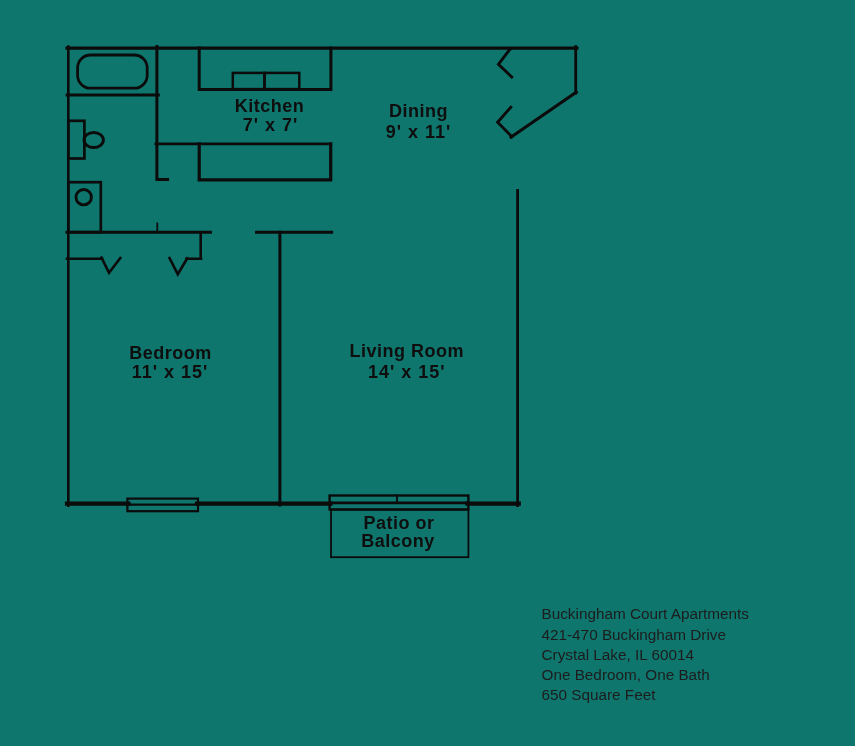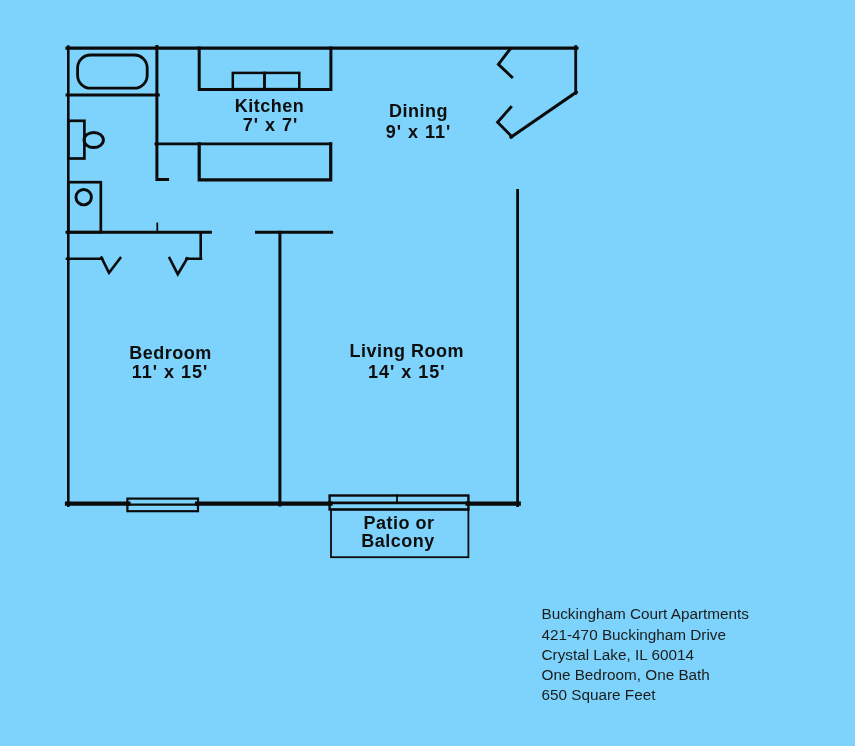--- a/index.html
+++ b/index.html
@@ -1,16 +1,16 @@
 <!DOCTYPE html>
 <html><head>
 <meta charset="utf-8">
 <style>
   html,body{margin:0;padding:0;background:#ffffff;}
-  .page{width:855px;height:746px;position:relative;background:#7dd3fc;overflow:hidden;}
+  .page{width:855px;height:746px;position:relative;background:#0f766e;overflow:hidden;}
   svg{position:absolute;left:0;top:0;}
   text{font-family:"Liberation Sans", sans-serif;fill:#0e0e0e;}
   .lbl{font-weight:bold;font-size:18px;letter-spacing:0.5px;}
   .dim{letter-spacing:1px;}
   .addr{font-size:15.3px;font-weight:normal;fill:#1c1c1c;}
 </style>
 </head>
 <body>
 <div class="page">
 <svg width="855" height="746" viewBox="0 0 855 746">

